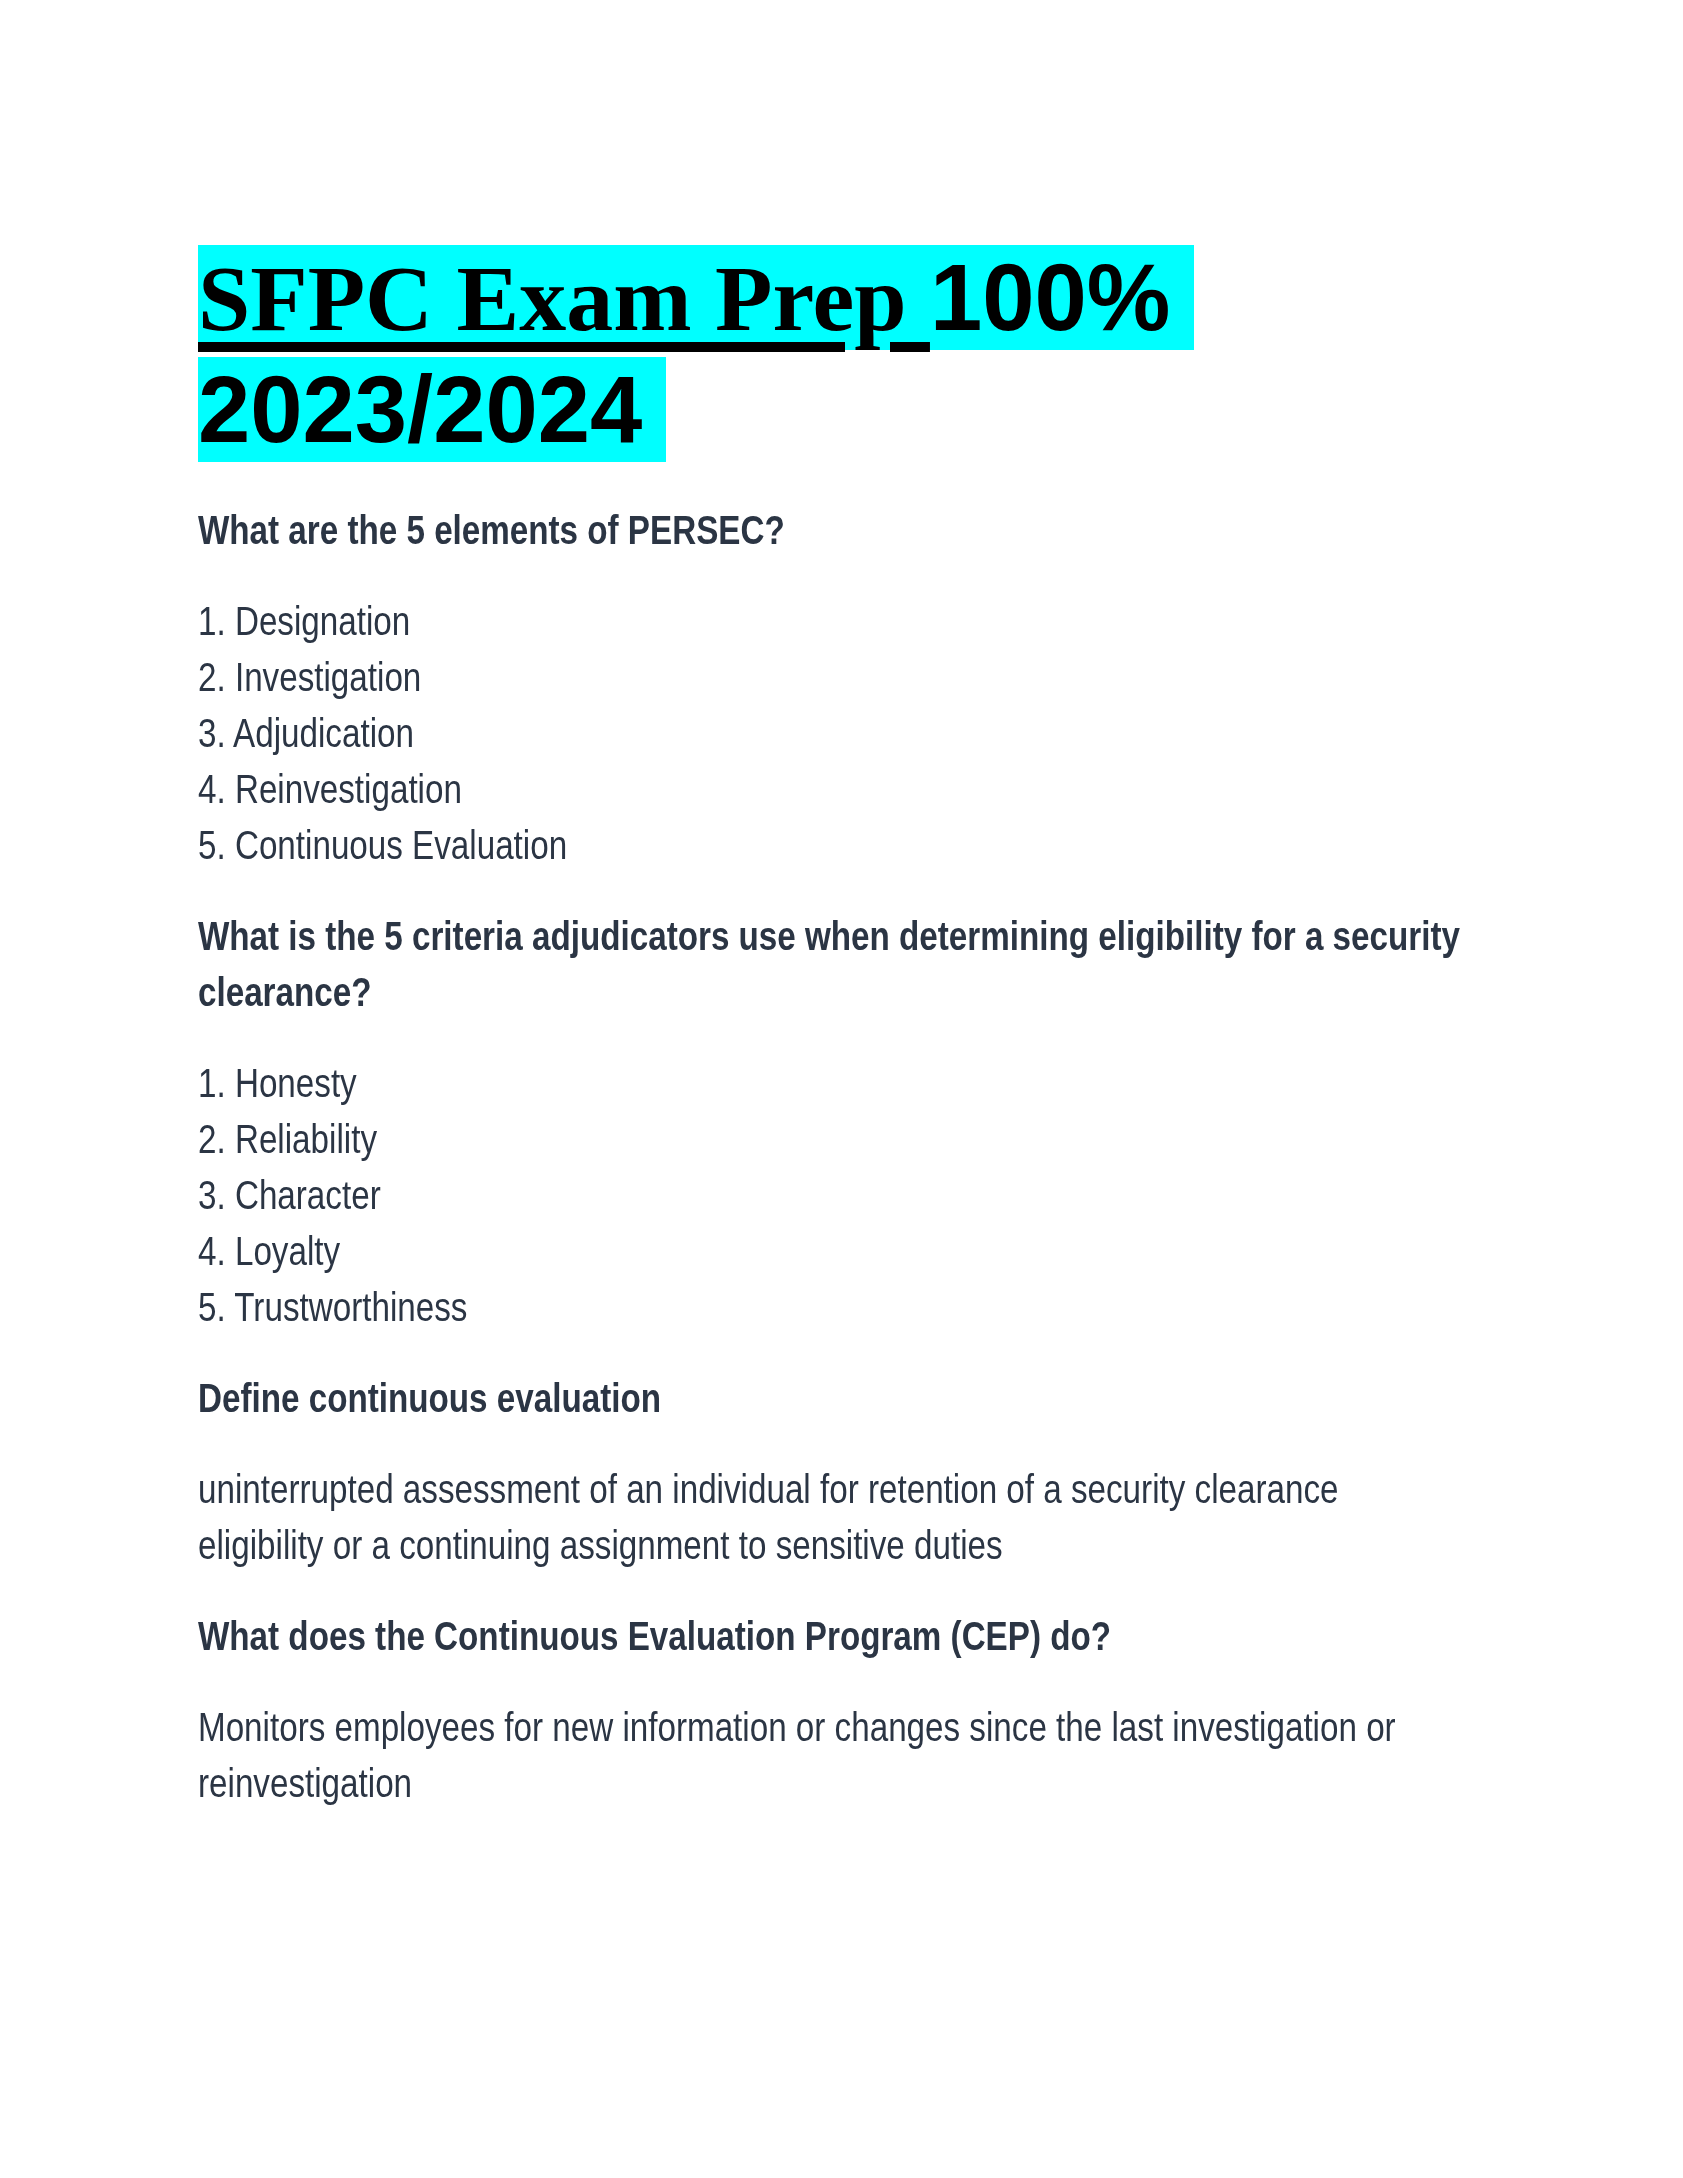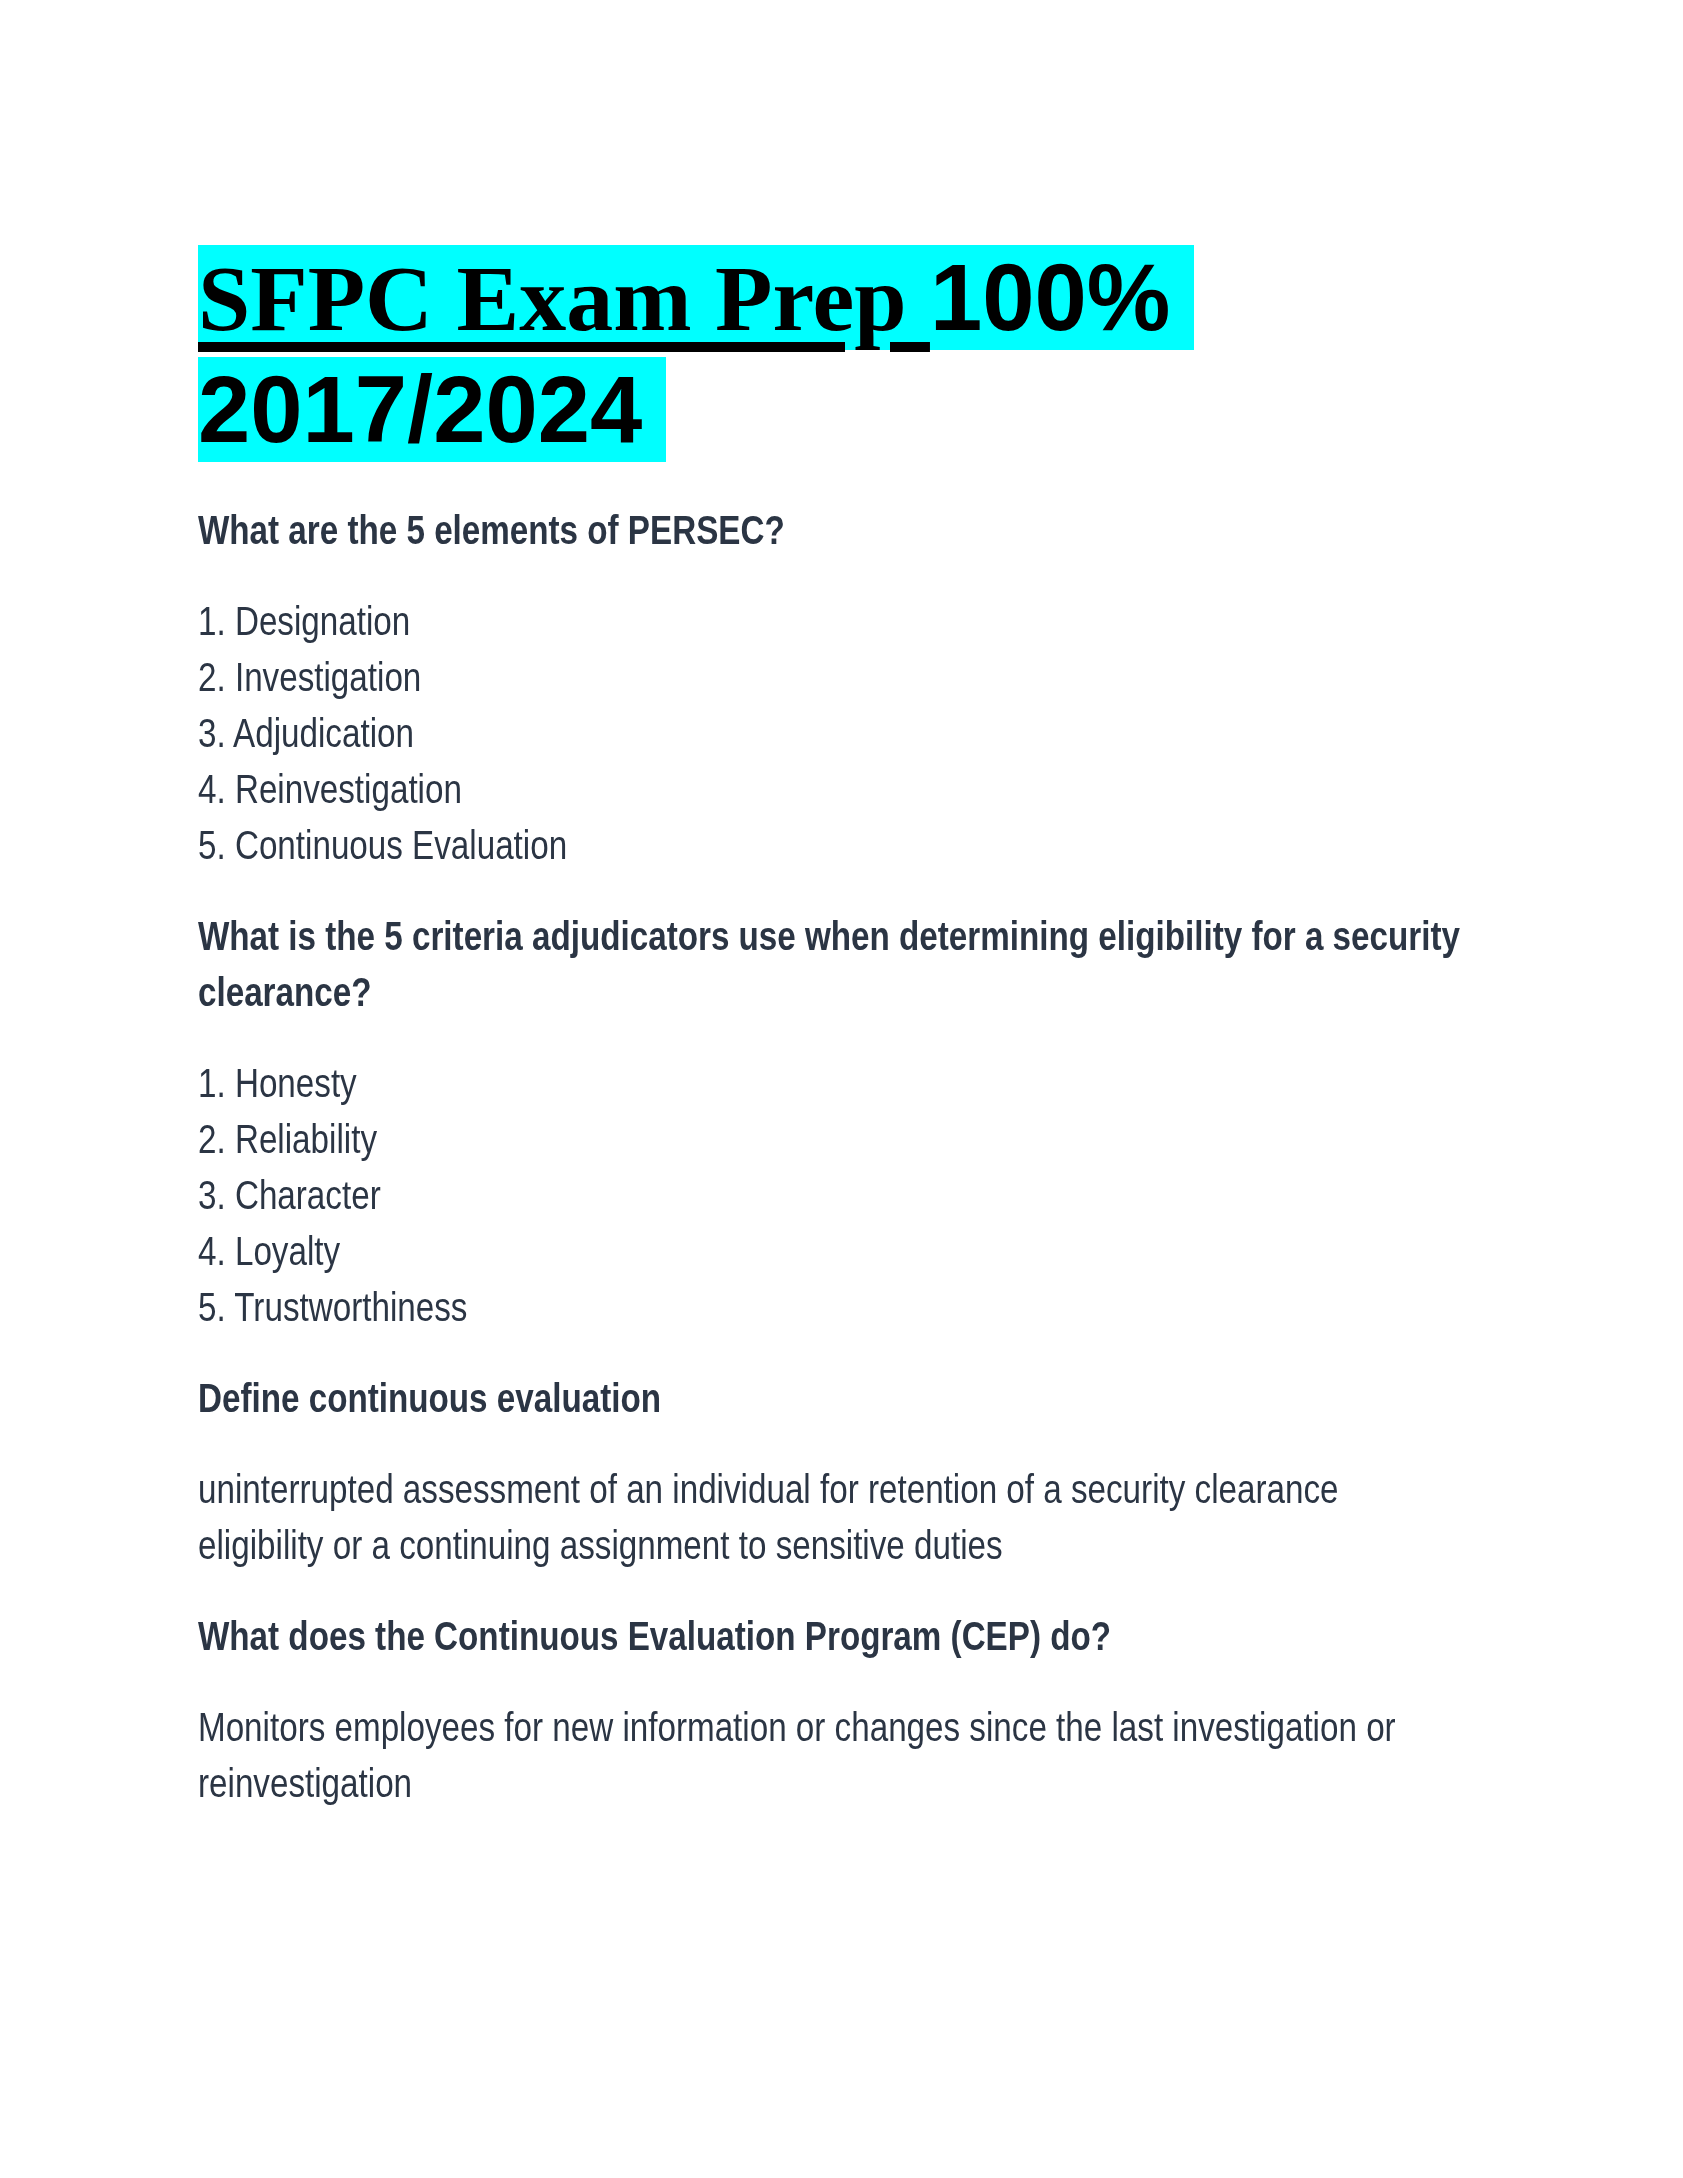--- a/index.html
+++ b/index.html
@@ -64,21 +64,21 @@
   .answers li { margin: 0; }
   .answer { margin: 35px 0; }
 </style>
 </head>
 <body>
 
 <div class="page">
 
   <div class="title">
     <div class="title-line"><span class="hl"><span class="serif-u">SFPC Exam Prep </span><span>100%</span></span></div>
-    <div class="title-line"><span class="hl">2017/2024</span></div>
+    <div class="title-line"><span class="hl">2023/2024</span></div>
   </div>
 
   <div class="content">
 
     <h2 class="question">What are the 5 elements of PERSEC?</h2>
     <ul class="answers">
       <li>1. Designation</li>
       <li>2. Investigation</li>
       <li>3. Adjudication</li>
       <li>4. Reinvestigation</li>

